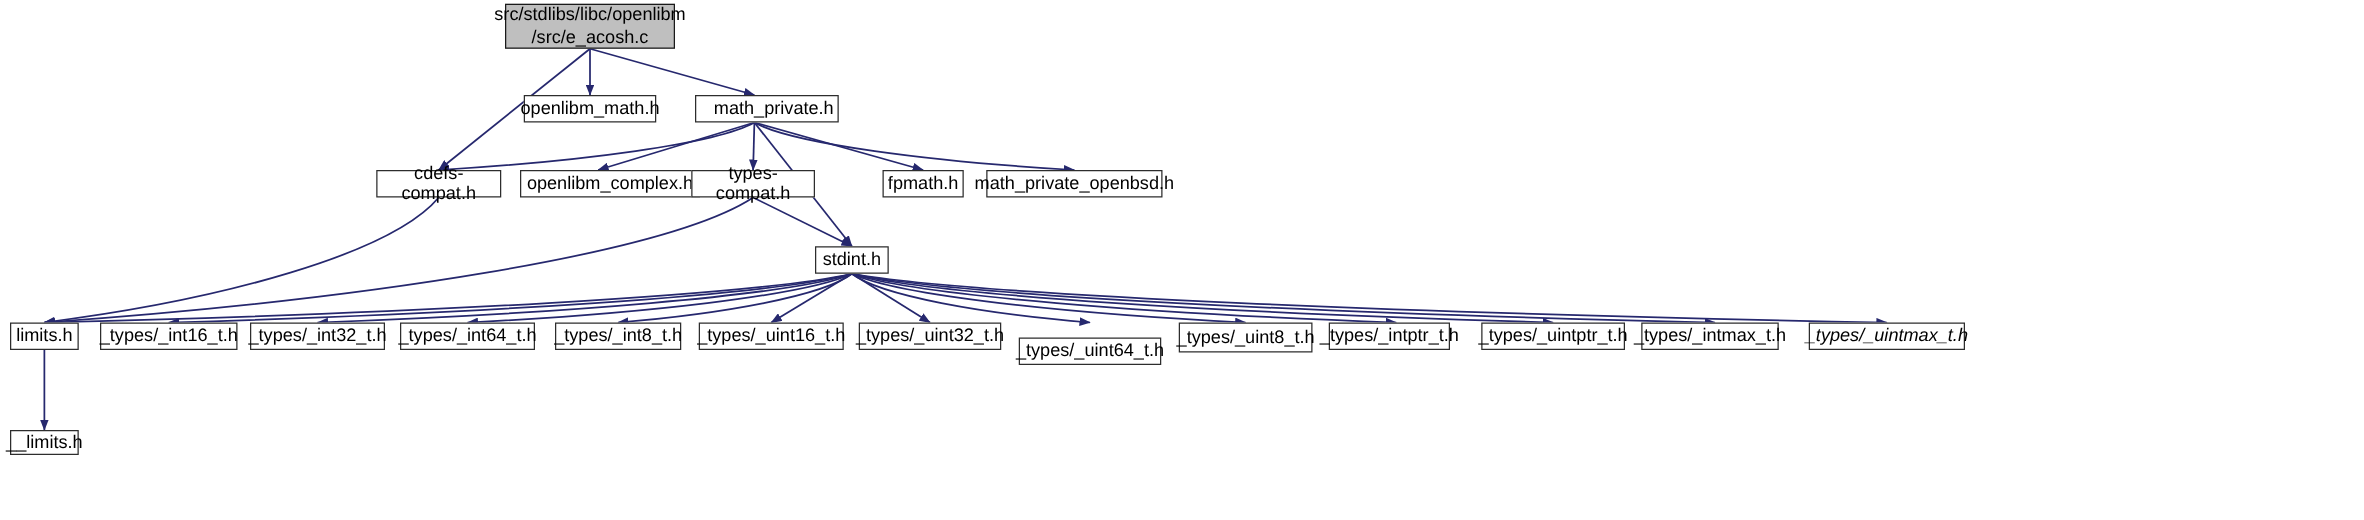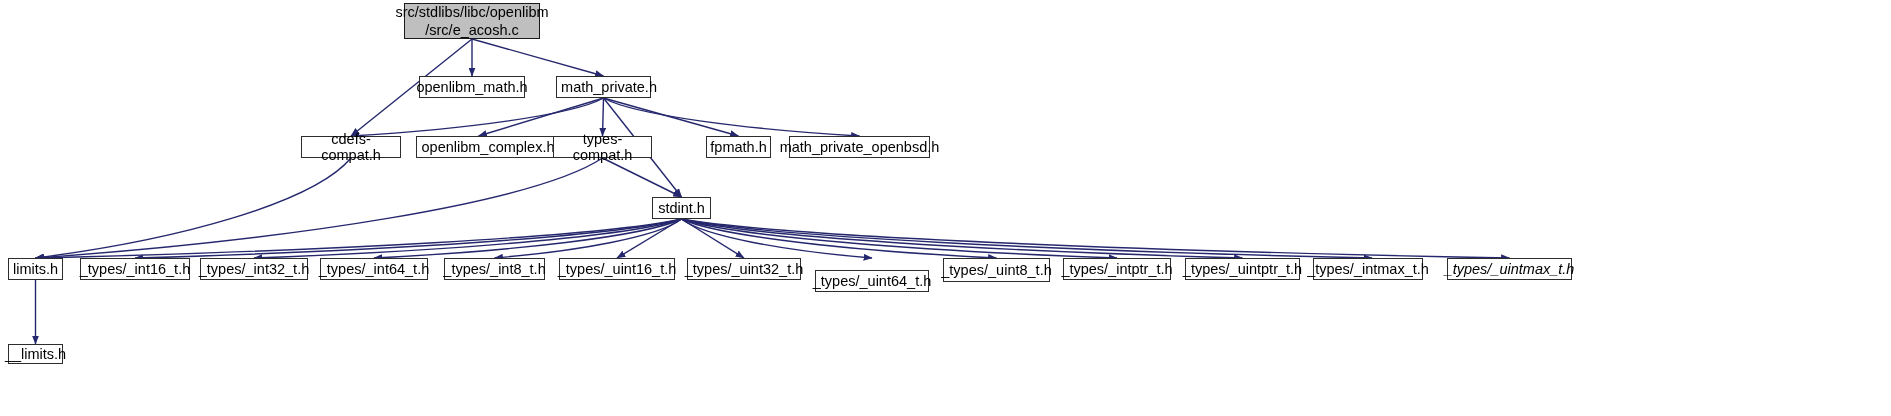--- a/index.html
+++ b/index.html
@@ -90,35 +90,35 @@
         <path d="M681.5,219 C748.8199999999999,236.55 990.05,250.98 1242.5,258" fill="none" stroke="#26286e" stroke-width="1.4" marker-end="url(#arrowhead)"></path>
         <path d="M681.5,219 C764.36,236.55 1061.275,250.98 1372,258" fill="none" stroke="#26286e" stroke-width="1.4" marker-end="url(#arrowhead)"></path>
         <path d="M681.5,219 C780.86,236.55 1136.9,250.98 1509.5,258" fill="none" stroke="#26286e" stroke-width="1.4" marker-end="url(#arrowhead)"></path>
         <line x1="35.5" y1="280" x2="35.5" y2="344" stroke="#26286e" stroke-width="1.4" marker-end="url(#arrowhead)"></line>
       </g>
   </svg>
   <div id="nodes-layer">
       <div class="node root" style="left: 404px; top: 3px; width: 136px; height: 36px;"><span class="node-label">src/stdlibs/libc/openlibm
 /src/e_acosh.c</span></div>
       <div class="node" style="left: 419px; top: 76px; width: 106px; height: 22px;"><span class="node-label">openlibm_math.h</span></div>
-      <div class="node" style="left: 556px; top: 76px; width: 95px; height: 22px; padding-left: 17px;"><span class="node-label">math_private.h</span></div>
+      <div class="node" style="left: 556px; top: 76px; width: 115px; height: 22px; padding-left: 17px;"><span class="node-label">math_private.h</span></div>
       <div class="node" style="left: 301px; top: 136px; width: 100px; height: 22px;"><span class="node-label">cdefs-compat.h</span></div>
       <div class="node" style="left: 416px; top: 136px; width: 144px; height: 22px;"><span class="node-label">openlibm_complex.h</span></div>
       <div class="node" style="left: 553px; top: 136px; width: 99px; height: 22px;"><span class="node-label">types-compat.h</span></div>
       <div class="node" style="left: 706px; top: 136px; width: 65px; height: 22px;"><span class="node-label">fpmath.h</span></div>
       <div class="node" style="left: 789px; top: 136px; width: 141px; height: 22px;"><span class="node-label">math_private_openbsd.h</span></div>
       <div class="node" style="left: 652px; top: 197px; width: 59px; height: 22px;"><span class="node-label">stdint.h</span></div>
       <div class="node" style="left: 8px; top: 258px; width: 55px; height: 22px;"><span class="node-label">limits.h</span></div>
       <div class="node" style="left: 80px; top: 258px; width: 110px; height: 22px;"><span class="node-label">_types/_int16_t.h</span></div>
       <div class="node" style="left: 200px; top: 258px; width: 108px; height: 22px;"><span class="node-label">_types/_int32_t.h</span></div>
       <div class="node" style="left: 320px; top: 258px; width: 108px; height: 22px;"><span class="node-label">_types/_int64_t.h</span></div>
       <div class="node" style="left: 444px; top: 258px; width: 101px; height: 22px;"><span class="node-label">_types/_int8_t.h</span></div>
       <div class="node" style="left: 559px; top: 258px; width: 116px; height: 22px;"><span class="node-label">_types/_uint16_t.h</span></div>
       <div class="node" style="left: 687px; top: 258px; width: 114px; height: 22px;"><span class="node-label">_types/_uint32_t.h</span></div>
       <div class="node" style="left: 815px; top: 258px; width: 114px; height: 22px; margin-top: 12px;"><span class="node-label">_types/_uint64_t.h</span></div>
       <div class="node" style="left: 943px; top: 258px; width: 107px; height: 24px;"><span class="node-label">_types/_uint8_t.h</span></div>
-      <div class="node" style="left: 1063px; top: 258px; width: 108px; height: 22px;"><span class="node-label">_types/_intptr_t.h</span></div>
+      <div class="node" style="left: 1063px; top: 258px; width: 97px; height: 22px;"><span class="node-label">_types/_intptr_t.h</span></div>
       <div class="node" style="left: 1185px; top: 258px; width: 115px; height: 22px;"><span class="node-label">_types/_uintptr_t.h</span></div>
       <div class="node" style="left: 1313px; top: 258px; width: 110px; height: 22px;"><span class="node-label">_types/_intmax_t.h</span></div>
       <div class="node" style="left: 1447px; top: 258px; width: 125px; height: 22px; font-style: italic;"><span class="node-label">_types/_uintmax_t.h</span></div>
       <div class="node" style="left: 8px; top: 344px; width: 55px; height: 20px;"><span class="node-label">__limits.h</span></div>
     </div>
 </div>
 
 </body></html>

